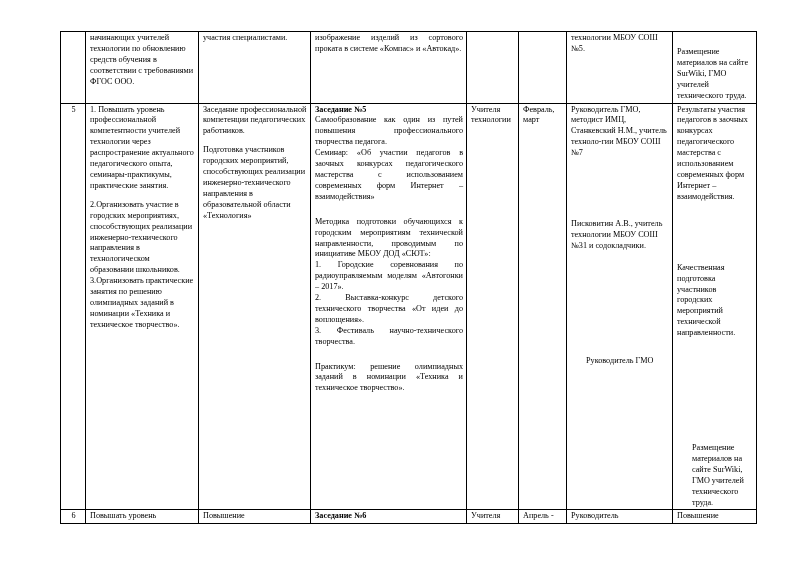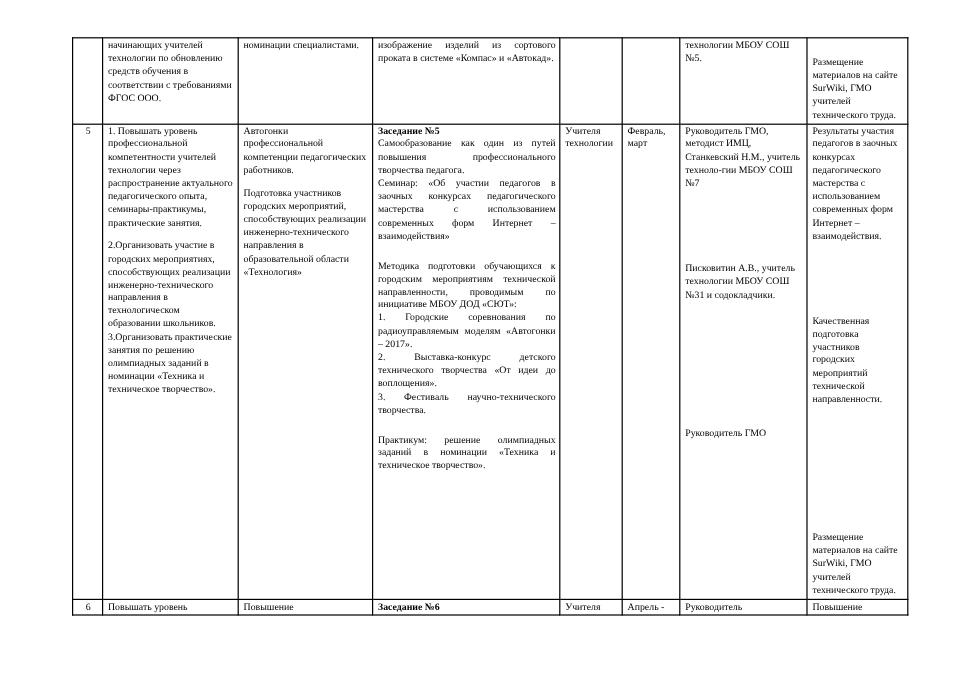--- a/index.html
+++ b/index.html
@@ -55,21 +55,21 @@
   .just { text-align: justify; text-align-last: left; }
   .bold { font-weight: bold; margin-top: 39px; }
   p.blk {
     margin: 0 0 0 0;
     padding: 0;
   }
   p.gap-top-lg { margin-top: 14px; }
   p.gap-top-xl { margin-top: 8px; }
   p.gap-top-xxl { margin-top: 60px; }
   p.gap-top-huge { margin-top: 60px; }
-  p.gap-top-mega { margin-top: 104px; }
+  p.gap-top-mega { margin-top: 104px; margin-left: 15px; }
   p.gap-top-giant { }
 </style>
 </head>
 <body>
 
 <div class="page">
 
   <table class="doc-table">
     <colgroup>
       <col class="c1">
@@ -82,21 +82,21 @@
         <col class="c8">
     </colgroup>
     <tbody>
 
       <tr>
         <td class="num"></td>
         <td>
           <p class="blk">начинающих учителей технологии по обновлению средств обучения в соответствии с требованиями ФГОС ООО.</p>
         </td>
         <td>
-          <p class="blk">номинации специалистами.</p>
+          <p class="blk">участия специалистами.</p>
         </td>
         <td class="just">
           <p class="blk">изображение изделий из сортового проката в системе «Компас» и «Автокад».</p>
         </td>
         <td class="ctr"></td>
         <td class="ctr"></td>
         <td>
           <p class="blk">технологии МБОУ СОШ №5.</p>
         </td>
         <td>
@@ -107,21 +107,21 @@
       <tr>
         <td class="num">5</td>
 
         <td>
           <p class="blk">1. Повышать уровень профессиональной компетентности учителей технологии через распространение актуального педагогического опыта, семинары-практикумы, практические занятия.</p>
           <p class="blk gap-top-xl">2.Организовать участие в городских мероприятиях, способствующих реализации инженерно-технического направления в технологическом образовании школьников.</p>
           <p class="blk gap-top-giant">3.Организовать практические занятия по решению олимпиадных заданий в номинации «Техника и техническое творчество».</p>
         </td>
 
         <td>
-          <p class="blk">Автогонки профессиональной компетенции педагогических работников.</p>
+          <p class="blk">Заседание профессиональной компетенции педагогических работников.</p>
           <p class="blk gap-top-xl">Подготовка участников городских мероприятий, способствующих реализации инженерно-технического направления в образовательной области «Технология»</p>
         </td>
 
         <td class="just">
           <p class="blk bold">Заседание №5</p>
           <p class="blk">Самообразование как один из путей повышения профессионального творчества педагога.</p>
           <p class="blk">Семинар: «Об участии педагогов в заочных конкурсах педагогического мастерства с использованием современных форм Интернет – взаимодействия»</p>
           <p class="blk gap-top-lg">Методика подготовки обучающихся к городским мероприятиям технической направленности, проводимым по инициативе МБОУ ДОД «СЮТ»:</p>
           <p class="blk">1. Городские соревнования по радиоуправляемым моделям «Автогонки – 2017».</p>
           <p class="blk">2. Выставка-конкурс детского технического творчества «От идеи до воплощения».</p>

